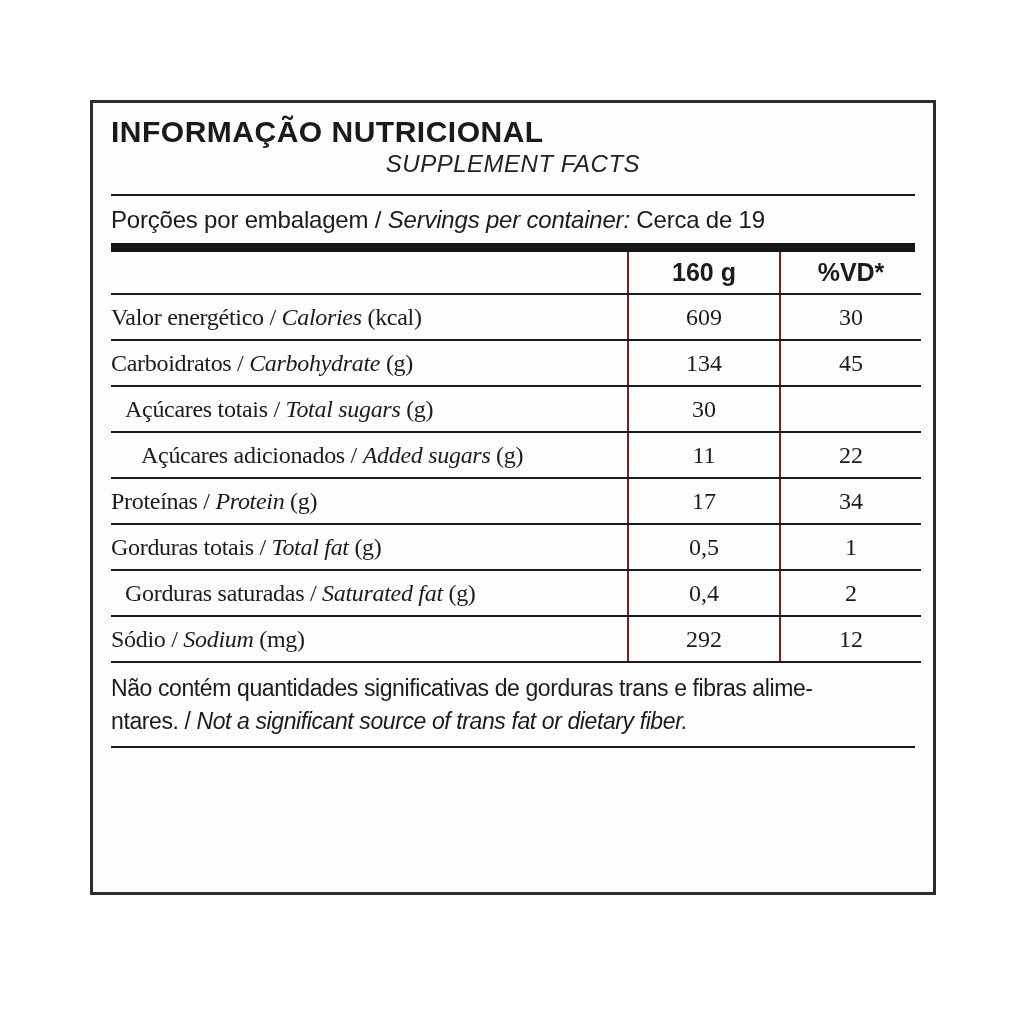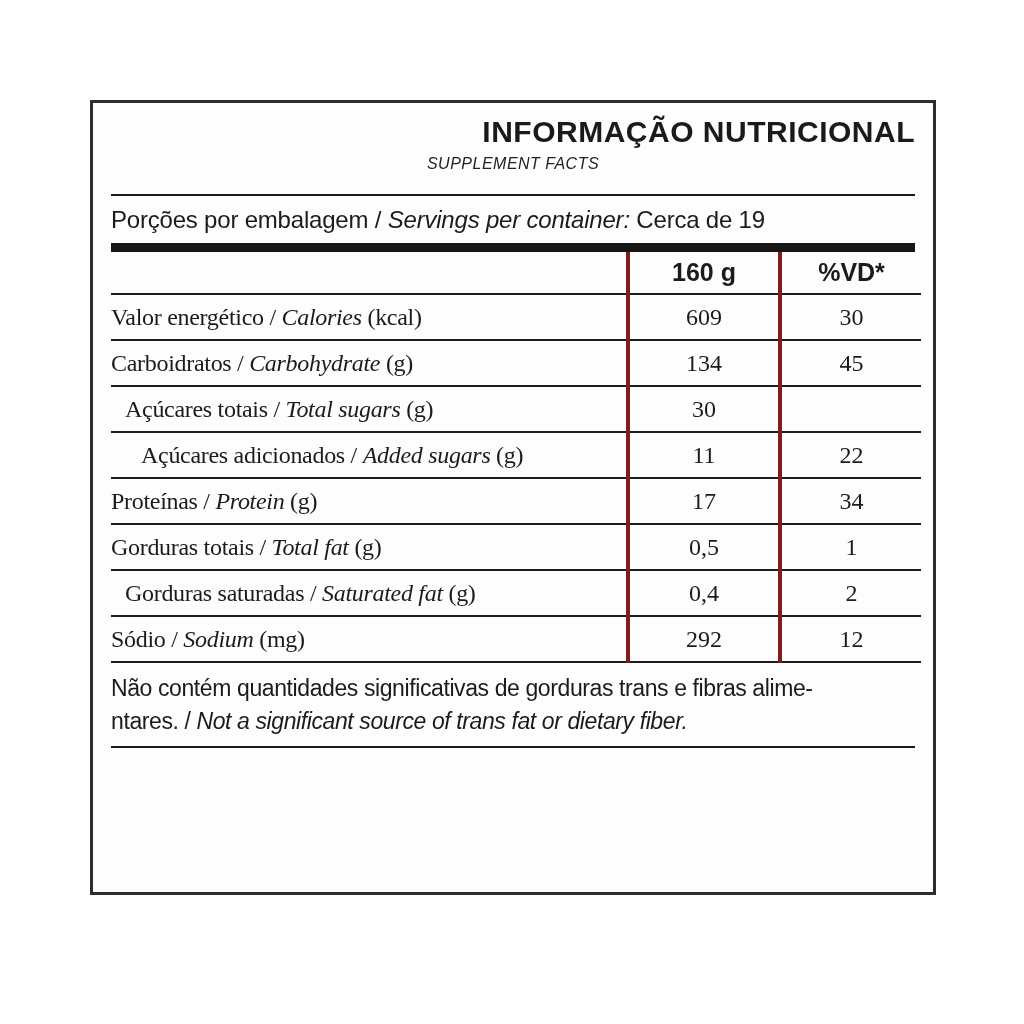--- a/index.html
+++ b/index.html
@@ -12,48 +12,48 @@
   .canvas { position:relative; width:1024px; height:1024px; background:#ffffff; }
 
   .label-box {
     position:absolute; left:90px; top:100px;
     width:846px; height:795px; box-sizing:border-box;
     border:3px solid #2d2d2d; background:#fdfdfd;
     padding:0 18px; overflow:hidden;
   }
 
   .title {
-    margin:12px 0 0 0; text-align:right;
+    margin:12px 0 0 0; text-align:left;
     font-size:30px; font-weight:bold; letter-spacing:0.5px;
     line-height:33px; color:#1a1a1a;
   }
   .subtitle {
     margin:2px 0 16px 0; text-align:center;
-    font-size:16px; font-style:italic; font-weight:500;
+    font-size:24px; font-style:italic; font-weight:500;
     letter-spacing:0.5px; line-height:28px; color:#222;
   }
   .hr-thin { height:0; border:0; border-top:2px solid #1b1b1b; margin:8px 0 0 0; }
 
   .servings { margin-top:5px; font-size:24px; line-height:38px; letter-spacing:-0.2px; }
   .servings .italic { font-style:italic; }
 
   .thick-bar { height:9px; background:#161616; margin-top:4px; }
 
   table.facts { width:100%; border-collapse:collapse; table-layout:fixed; }
   table.facts col.c-label  { width:517px; }
   table.facts col.c-amount { width:152px; }
   table.facts col.c-dv     { width:141px; }
 
   table.facts th, table.facts td {
     padding:0; vertical-align:middle;
     border-bottom:2px solid #1b1b1b;
   }
   table.facts th { height:41px; font-size:25px; font-weight:bold; text-align:center; }
   table.facts td { height:44px; font-size:24px;font-family:Liberation Serif, serif; }
-  table.facts .v-line { border-left:4px solid #7f1d1d;border-radius:19px; }
+  table.facts .v-line { border-left:2px solid #7f1d1d;border-radius:19px; }
   table.facts td.num { text-align:center; letter-spacing:0; }
   table.facts .row-label { text-align:left; letter-spacing:-0.3px; white-space:nowrap; overflow:hidden; }
   table.facts .row-label .en { font-style:italic; }
   .indent-0 { padding-left:0; }
   .indent-1 { padding-left:14px !important; }
   .indent-2 { padding-left:30px !important; }
   table.facts tr.last td { border-bottom:3px solid #161616; }
 
   .note { margin:9px 0 0 0; font-size:23px; line-height:33px; letter-spacing:-0.4px; }
   .note .italic { font-style:italic; }

